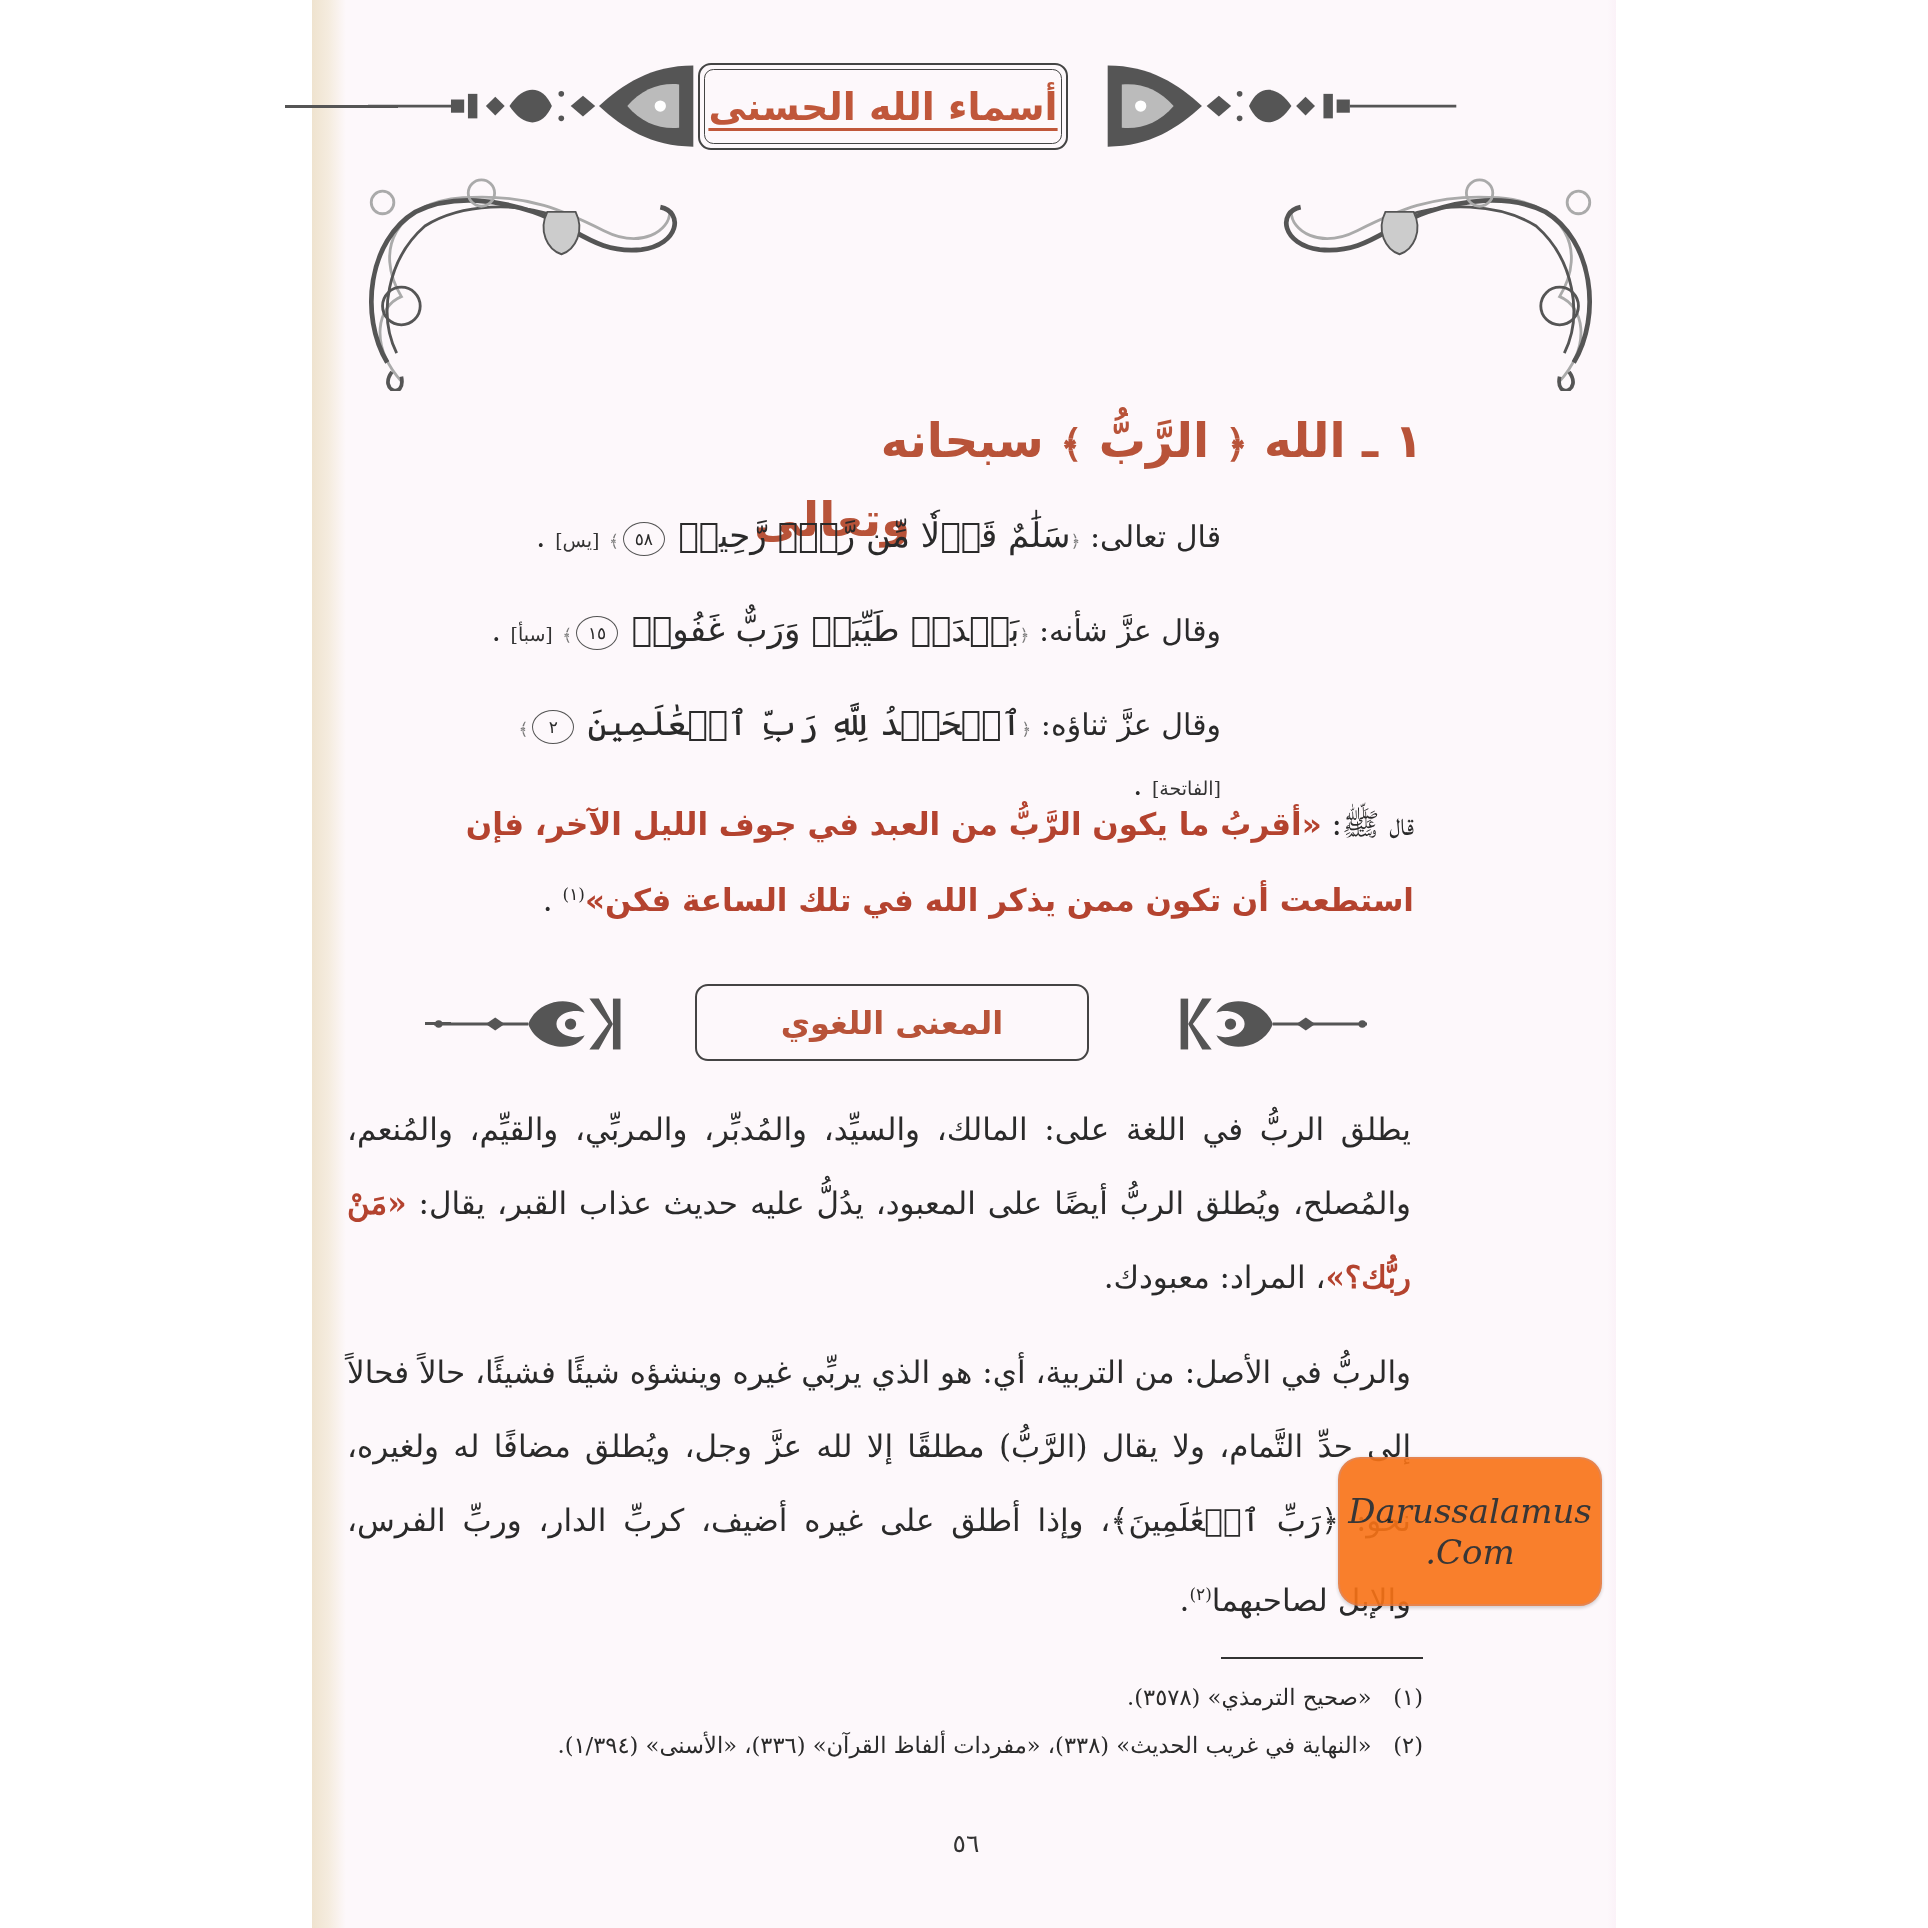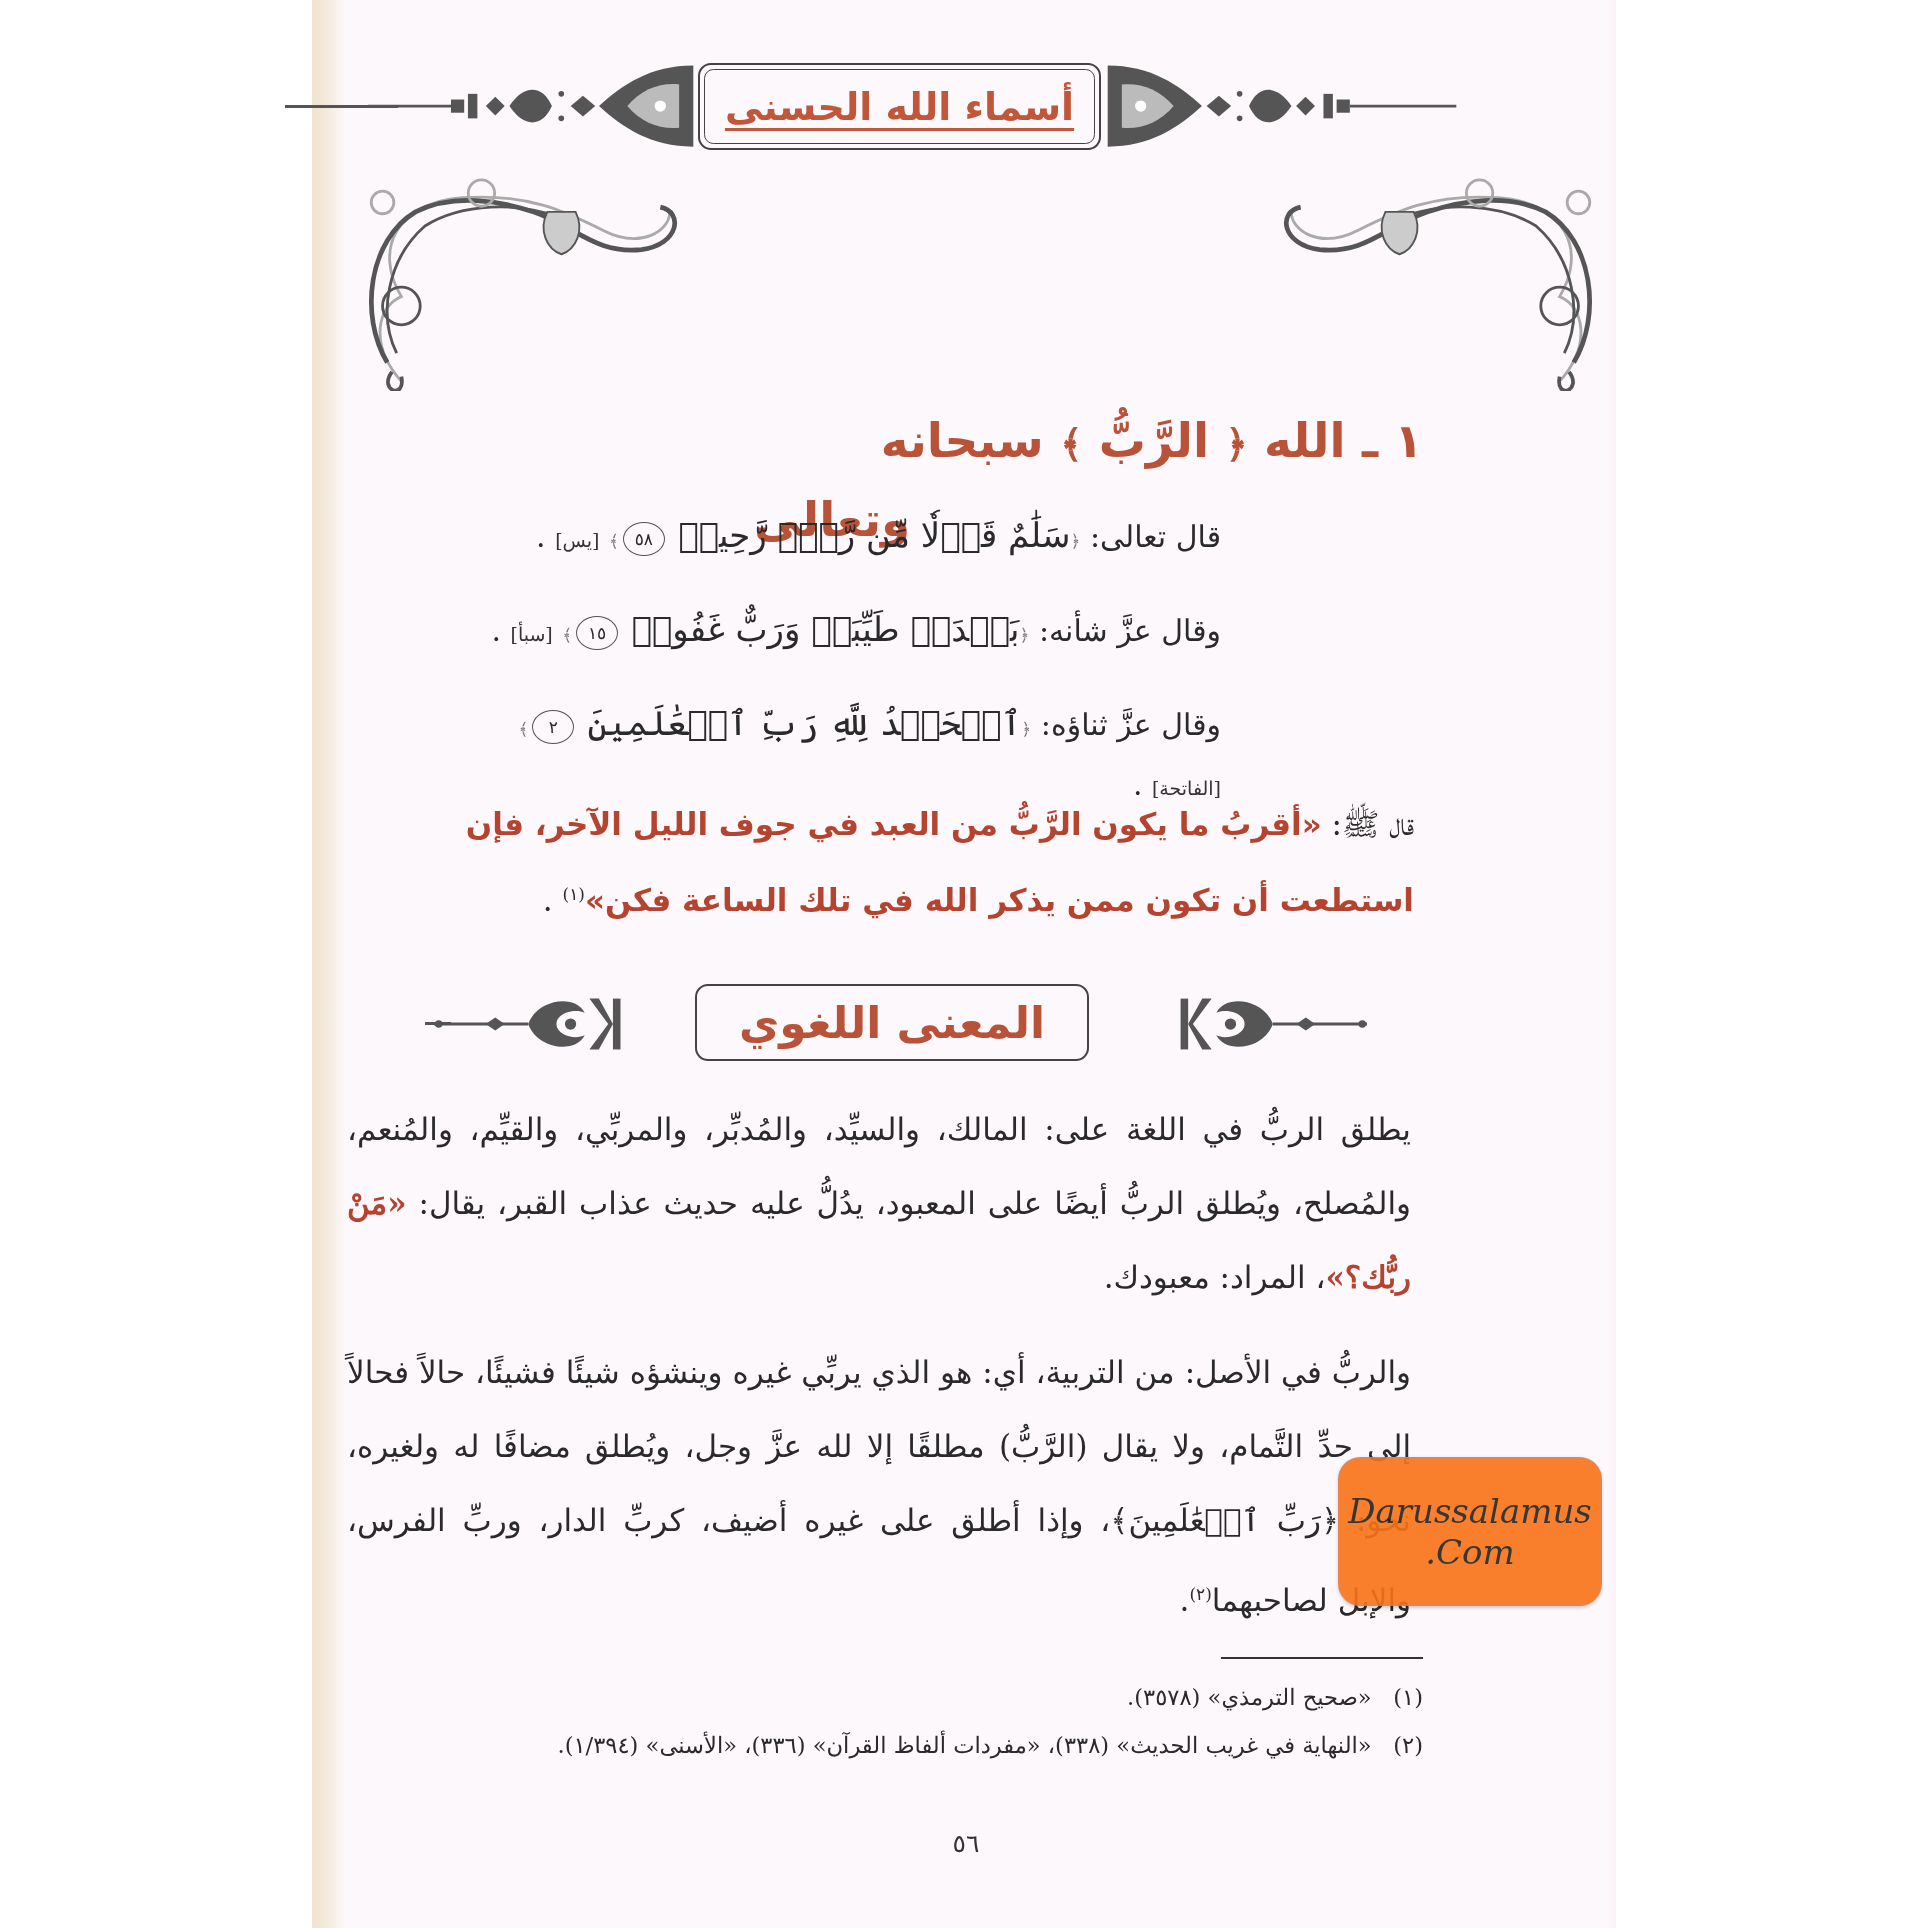--- a/index.html
+++ b/index.html
@@ -19,21 +19,21 @@
     .right-edge {
       position: absolute; right: 0; top: 0; width: 9.4px; height: 100%;
       background: linear-gradient(to right, #fdf8fb, #fbf2f8);
     }
     .abs { position: absolute; }
     .rtl { direction: rtl; unicode-bidi: embed; }
 
     
     .header-line { position: absolute; height: 2.8px; background: #555; top: 105px; }
     .header-box {
-      position: absolute; left: 386px; top: 63px; width: 403px; height: 87px;
+      position: absolute; left: 386px; top: 63px; width: 370px; height: 87px;
       border: 2.8px solid #444; border-radius: 13px; box-sizing: border-box;
       display: flex; align-items: center; justify-content: center;
     }
     .header-box::before {
       content: ""; position: absolute; inset: 3.8px; border: 1.9px solid #444; border-radius: 9.4px;
     }
     .header-title {
       color: #c0573a; font-size: 38px; font-weight: bold; text-decoration: underline;
       text-underline-offset: 7.5px; font-family: "DejaVu Sans", sans-serif;
     }
@@ -67,21 +67,21 @@
     .hadith sup { font-size: 17px; }
 
     
     .section-line { position: absolute; top: 1022px; height: 2.8px; background: #555; }
     .section-box {
       position: absolute; left: 383px; top: 984px; width: 394px; height: 77px;
       border: 2.8px solid #444; border-radius: 13px; box-sizing: border-box;
       display: flex; align-items: center; justify-content: center; background: #fdf8fb;
     }
     .section-title {
-      color: #b85339; font-size: 44px; font-weight: bold; font-family: "DejaVu Sans", sans-serif;
+      color: #b85339; font-size: 32px; font-weight: bold; font-family: "DejaVu Sans", sans-serif;
     }
 
     .para {
       position: absolute; right: 205px; width: 1064px; text-align: justify;
       text-align-last: right; font-size: 31px; line-height: 74px; color: #2a2a2a;
     }
     .para .red { color: #b4432f; font-weight: bold; }
     .para sup { font-size: 17px; }
 
     .footnote-rule { position: absolute; left: 909px; top: 1657px; width: 202px; height: 1.9px; background: #333; }

